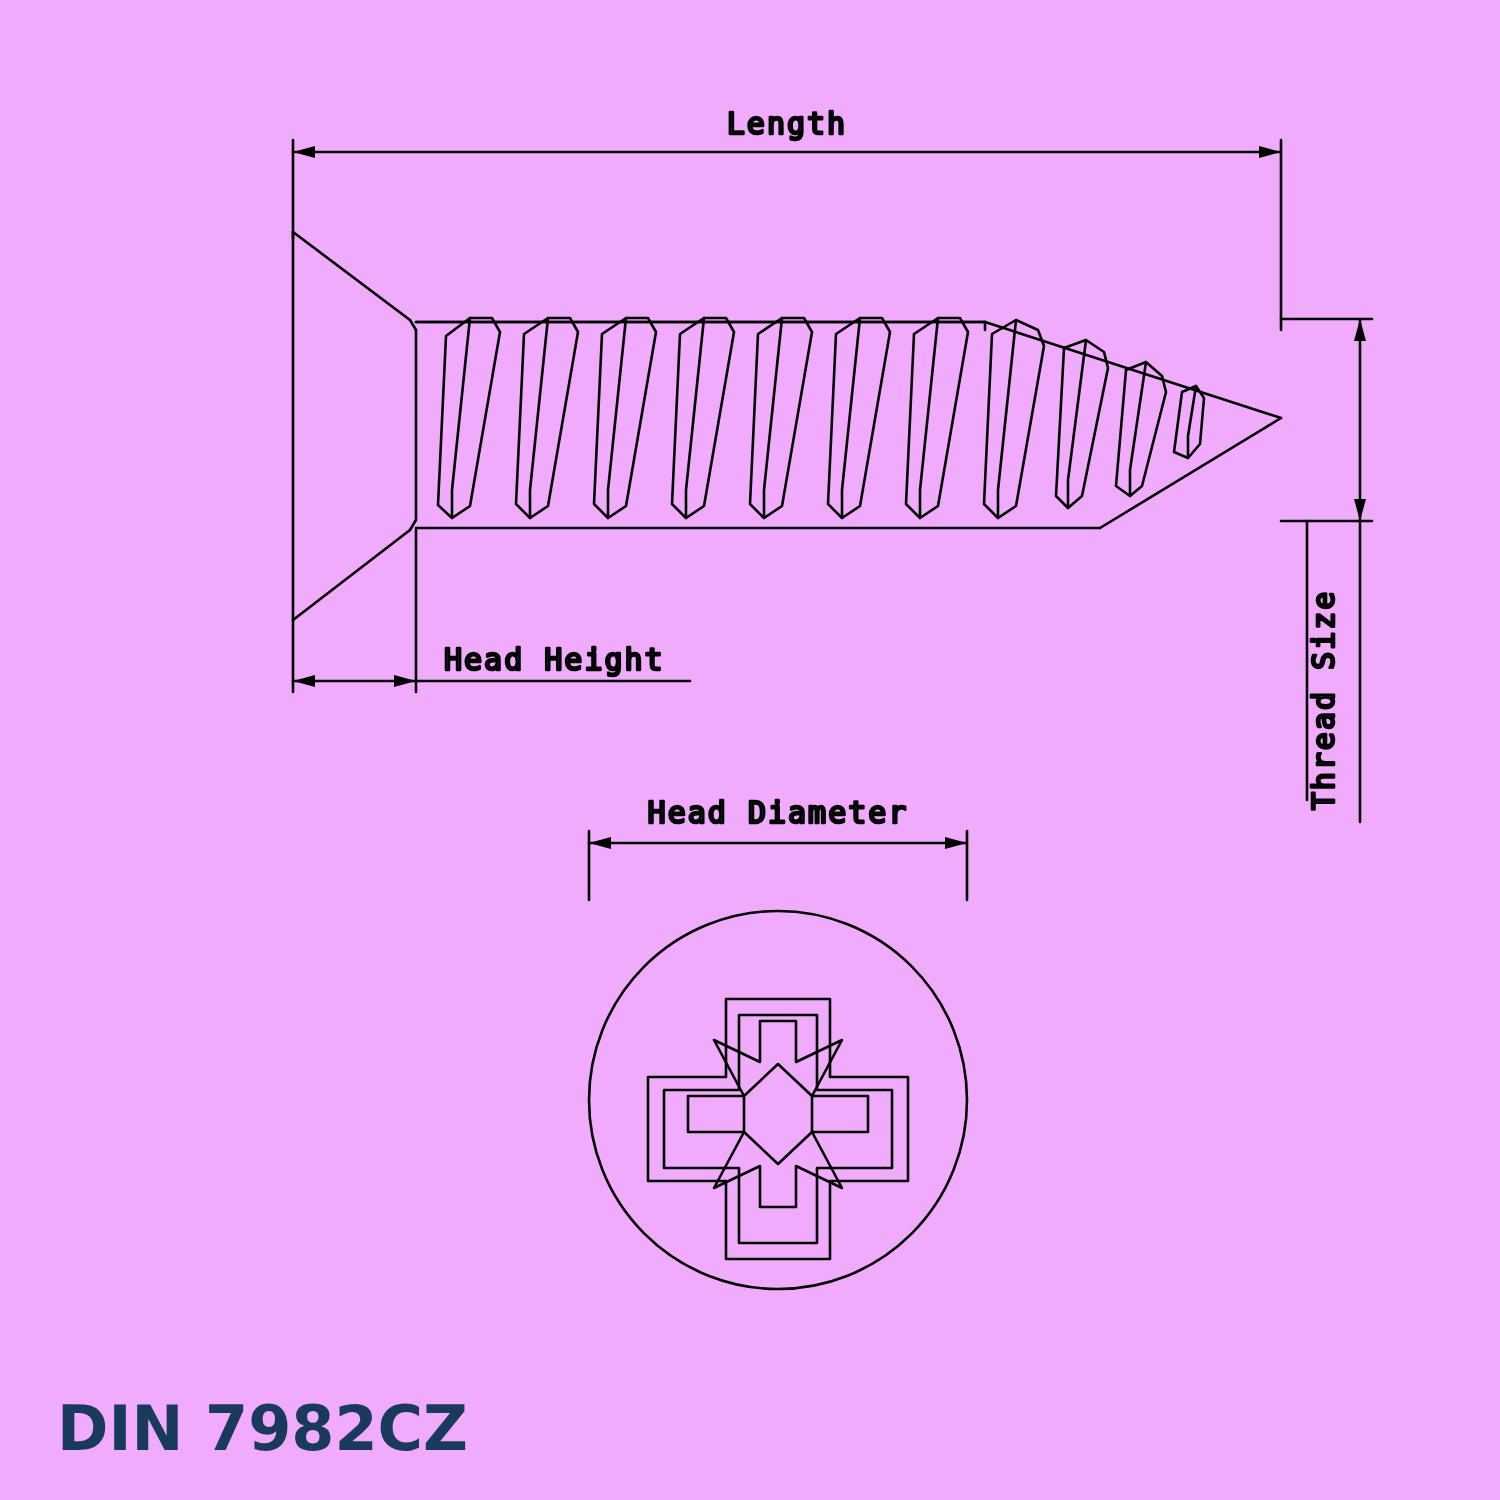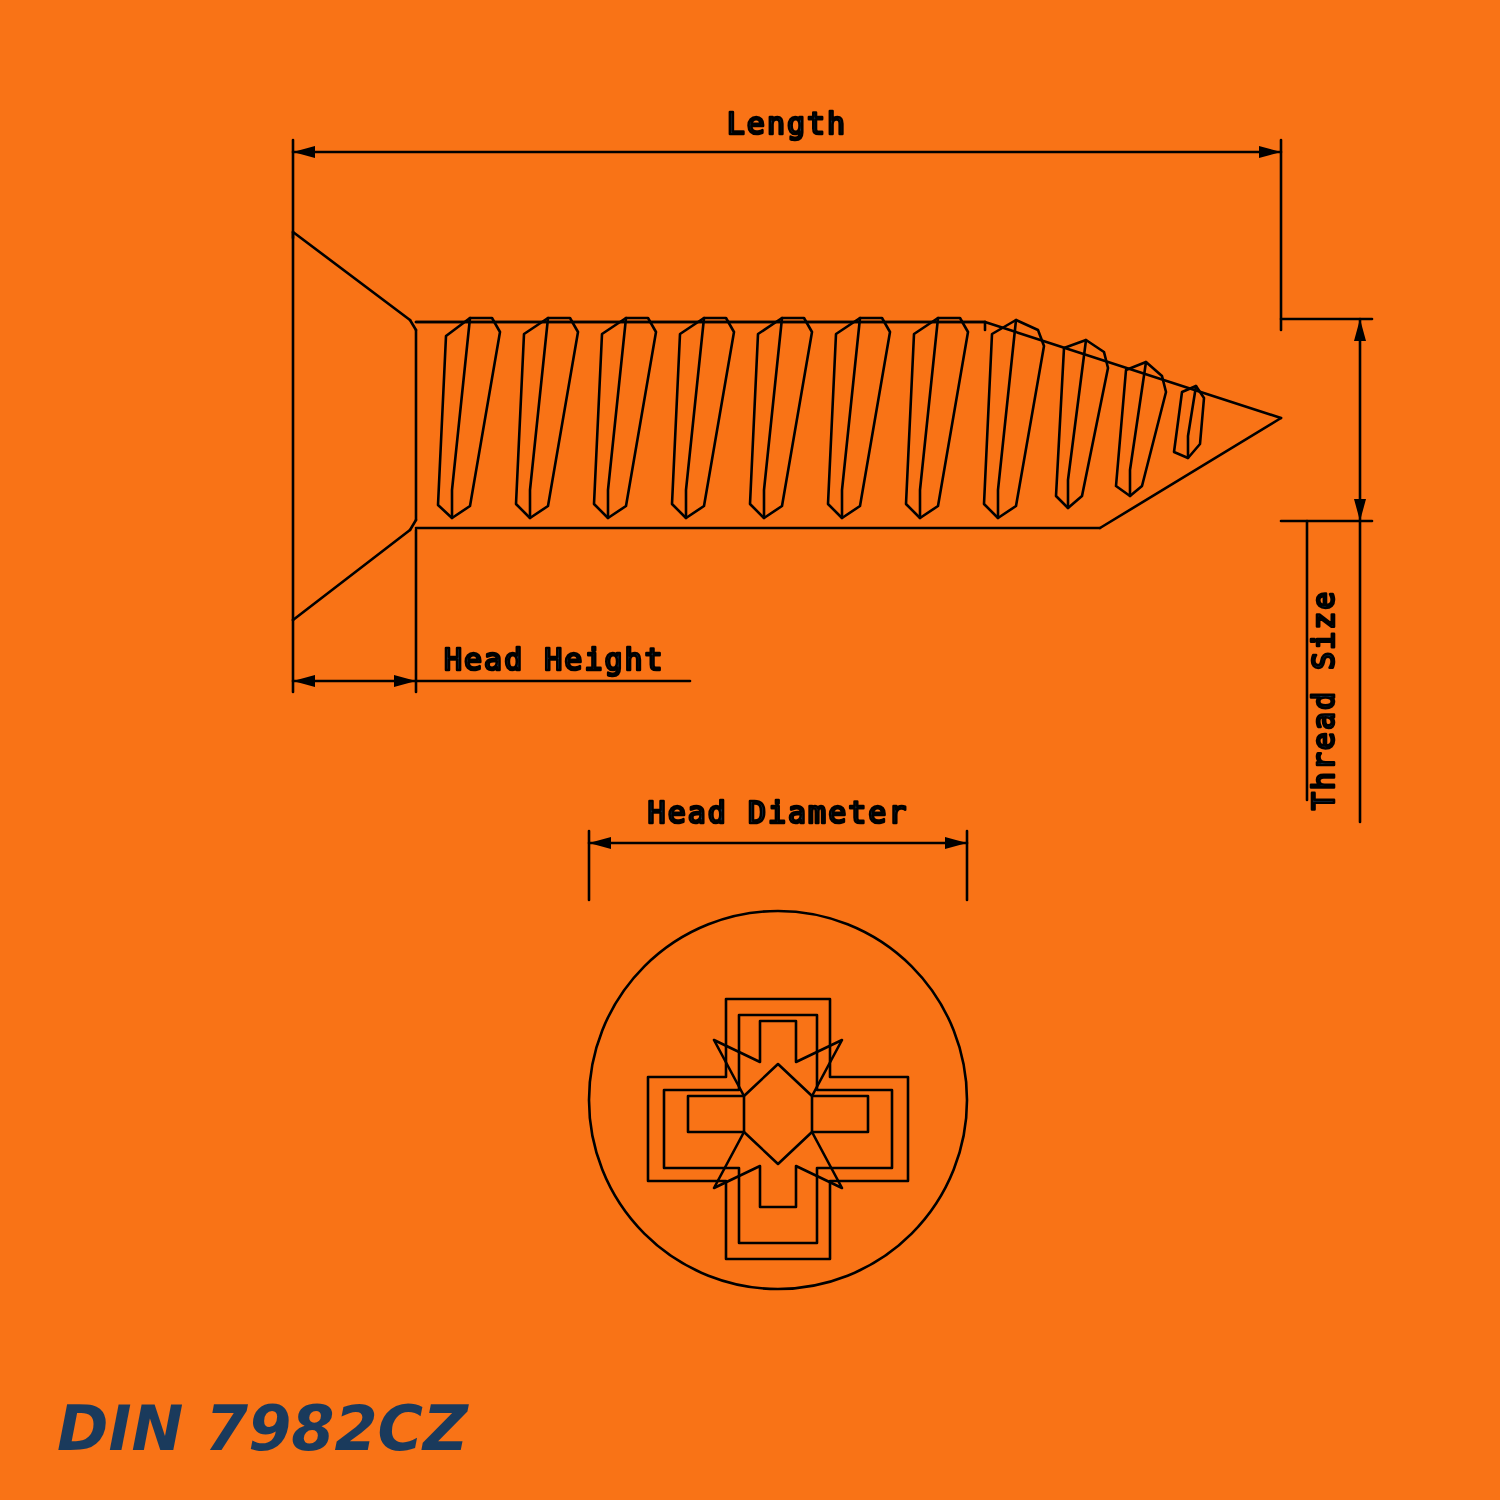--- a/index.html
+++ b/index.html
@@ -4,42 +4,41 @@
 <style>
   html, body {
     margin: 0;
     padding: 0;
     background: #ffffff;
   }
   #page {
     position: relative;
     width: 1500px;
     height: 1500px;
-    background: #f97316;
+    background: #f0abfc;
     overflow: hidden;
     font-family: "DejaVu Sans Mono", monospace;
   }
   .drawing {
     position: absolute;
     left: 0;
     top: 0;
     width: 1500px;
     height: 1500px;
   }
   .title {
     position: absolute;
     left: 57px;
     top: 1392px;
     font-family: "DejaVu Sans", sans-serif;
     font-weight: bold;
     font-size: 62px;
     letter-spacing: 0px;
     color: #1a3a5c;
     white-space: nowrap;
-    font-style: italic;
   }
   svg text {
     font-family: "DejaVu Sans Mono", monospace;
     fill: #1a3a5c;
   }
   .dimlabel {
     font-size: 30px;
     letter-spacing: 2px;
   }
 </style>

